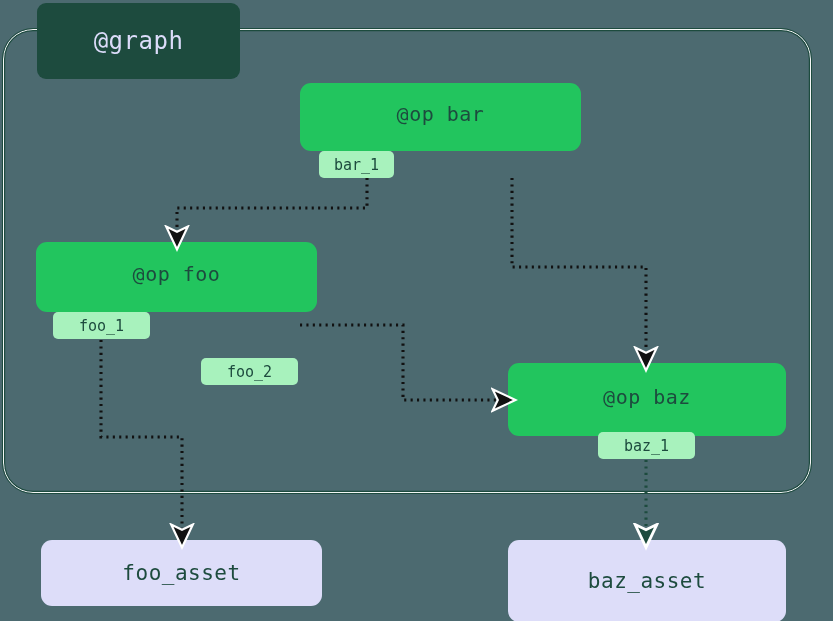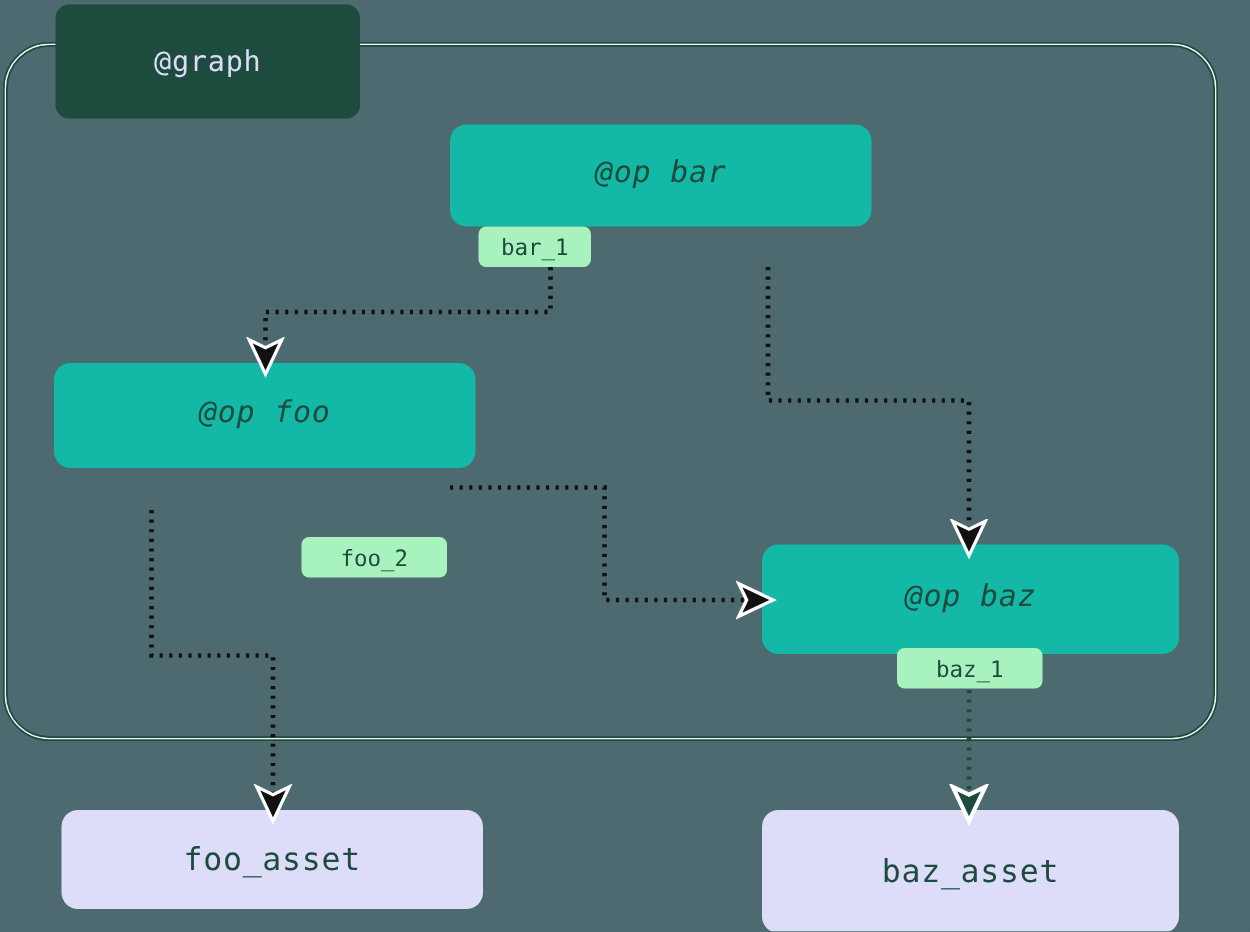--- a/index.html
+++ b/index.html
@@ -42,32 +42,31 @@
     left: 37px;
     top: 3px;
     width: 203px;
     height: 76px;
     background: #1d4b3e;
     border-radius: 9px;
     display: flex;
     align-items: center;
     justify-content: center;
     color: #dcdcfa;
-    font-size: 19px;
+    font-size: 24px;
     letter-spacing: 0.5px;
     z-index: 6;
   }
 
   
   .op-box {
     position: absolute;
-    background: #14b8a6;
+    background: #22c55e;
     border-radius: 11px;
     z-index: 4;
-    font-style: italic;
   }
   .op-title {
     position: absolute;
     left: 0;
     right: 0;
     top: 0;
     bottom: 0;
     display: flex;
     align-items: center;
     justify-content: center;
@@ -173,20 +172,21 @@
   <div class="graph-label">@graph</div>
 
   <div class="op-box" id="op-bar">
     <div class="op-title">@op bar</div>
   </div>
   <div class="port" id="port-bar1">bar_1</div>
 
   <div class="op-box" id="op-foo">
     <div class="op-title">@op foo</div>
   </div>
+  <div class="port" id="port-foo1">foo_1</div>
   <div class="port" id="port-foo2">foo_2</div>
 
   <div class="op-box" id="op-baz">
     <div class="op-title">@op baz</div>
   </div>
   <div class="port" id="port-baz1">baz_1</div>
 
   <div class="asset-box" id="asset-foo">foo_asset</div>
   <div class="asset-box" id="asset-baz">baz_asset</div>
 

